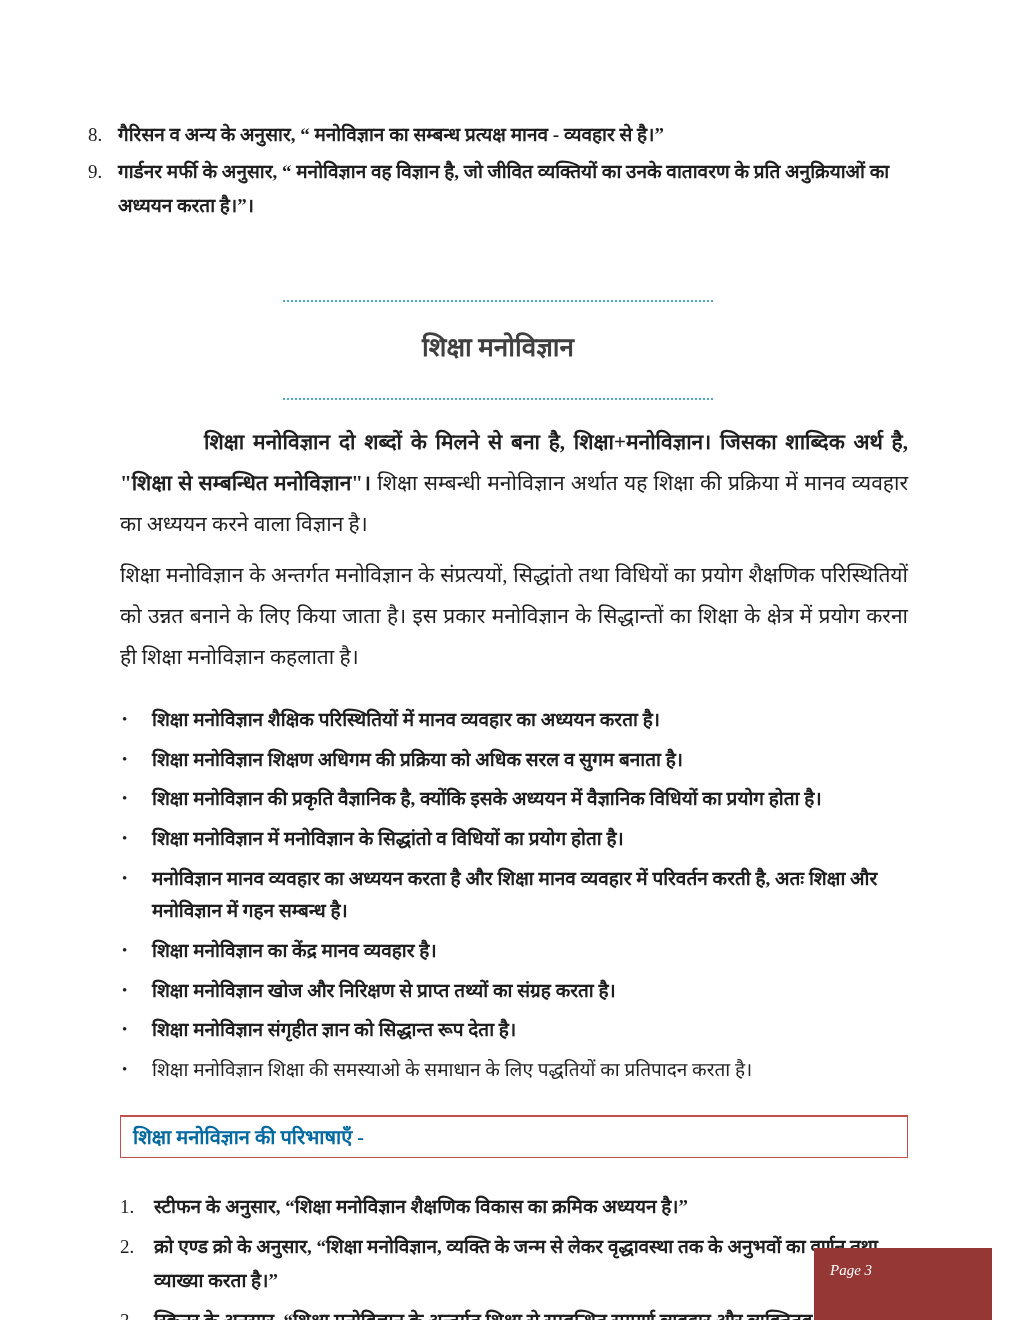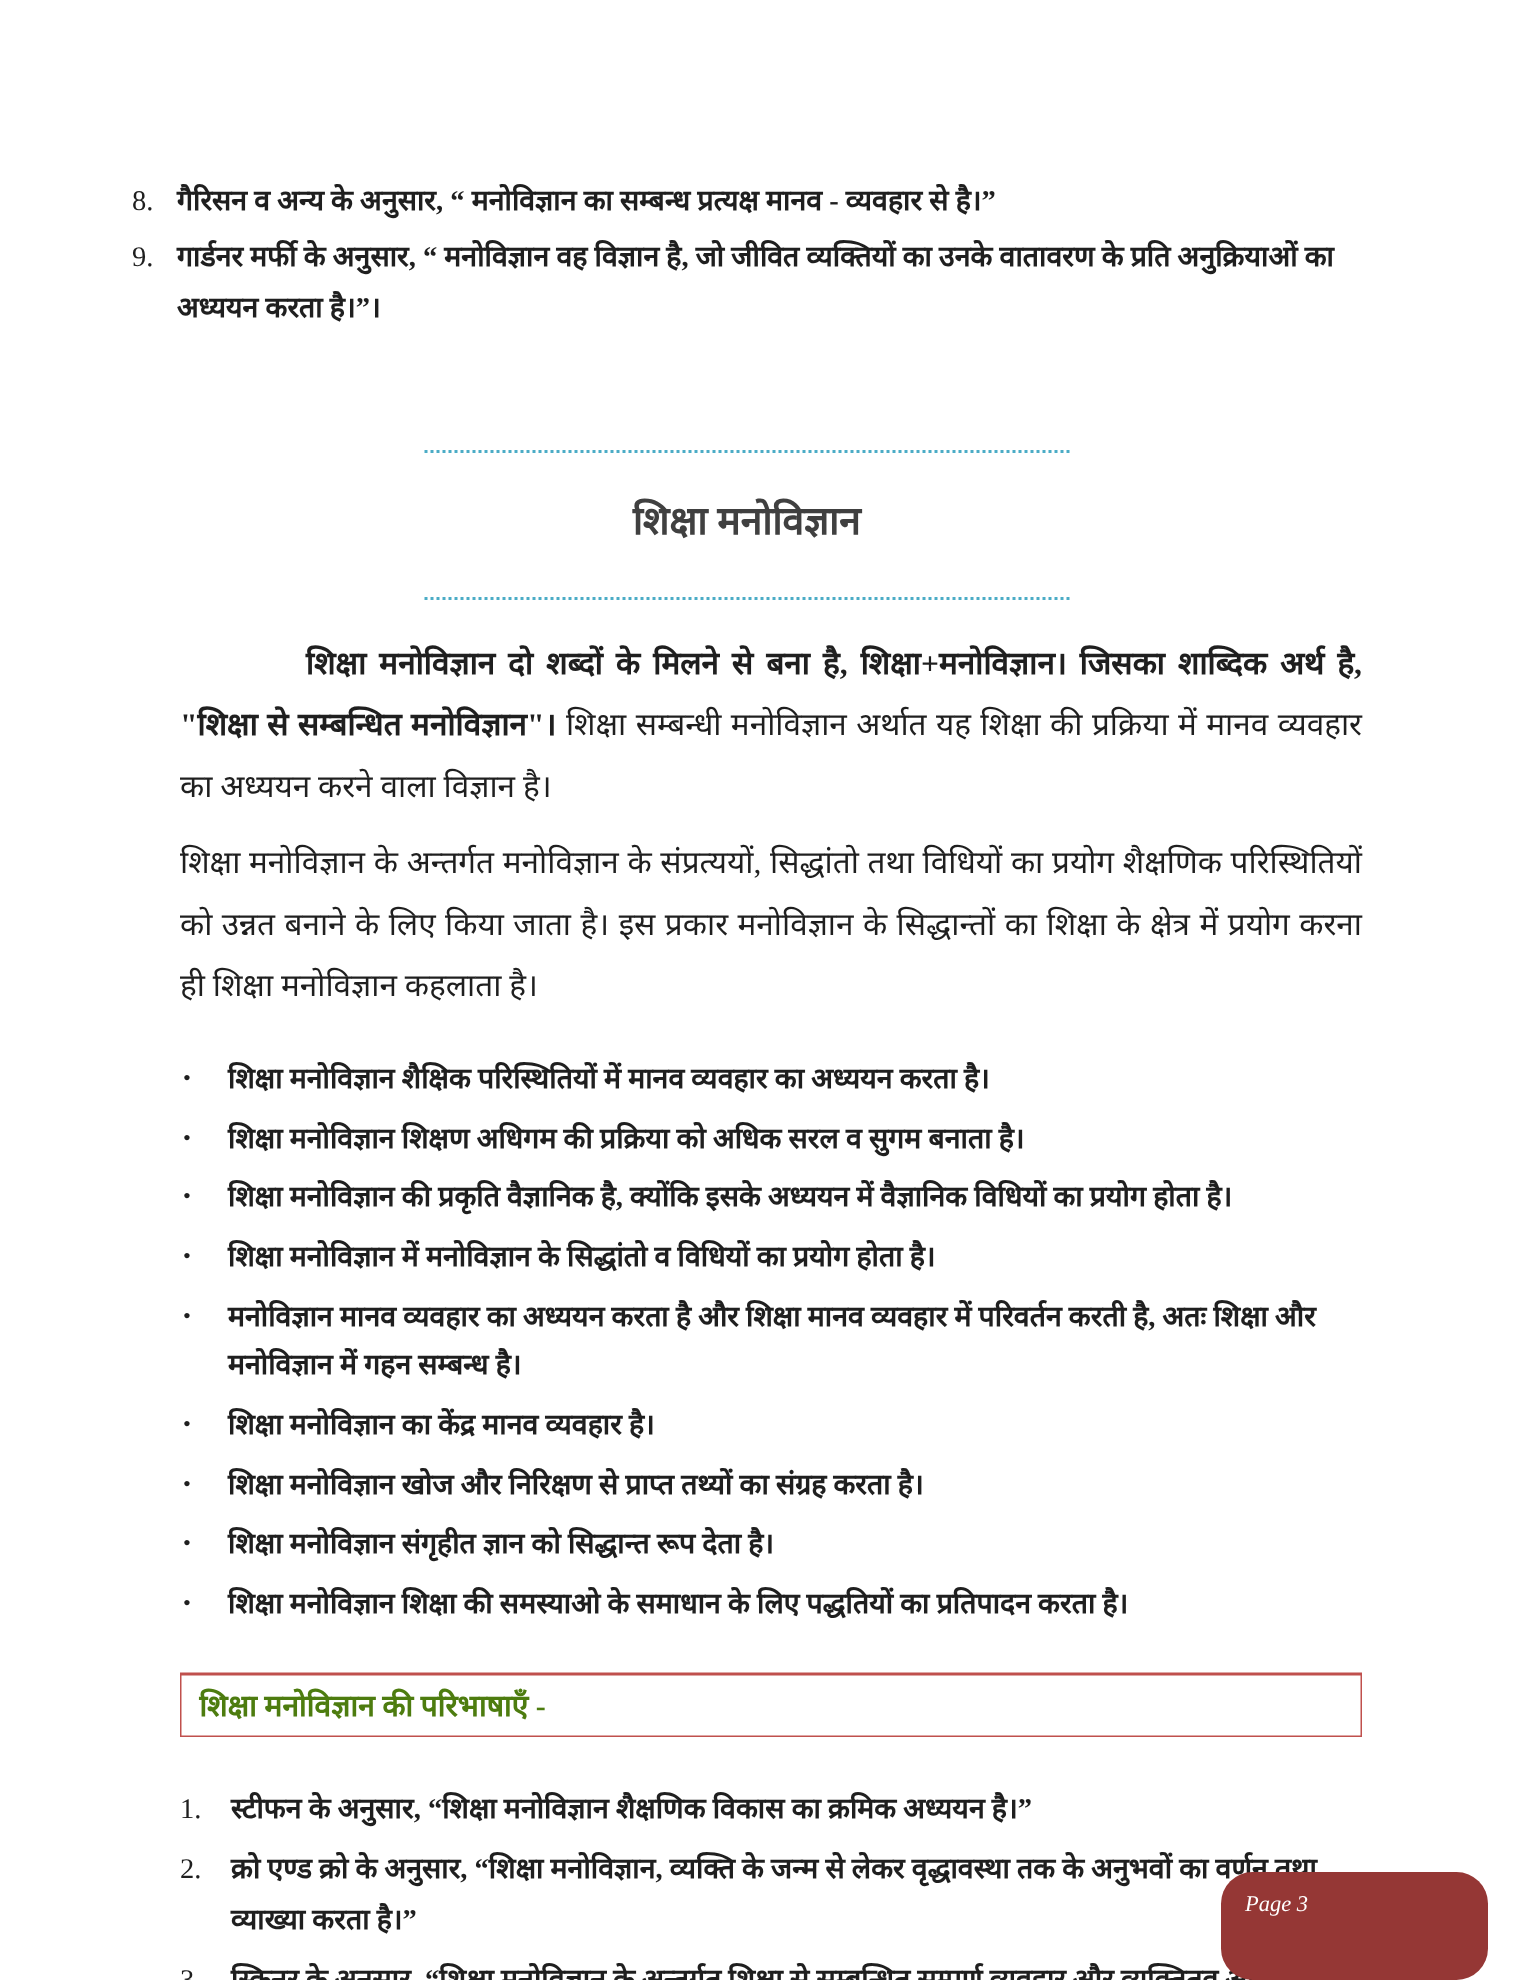--- a/index.html
+++ b/index.html
@@ -73,33 +73,33 @@
     margin-bottom: 7px;
   }
   .bullet-list .bmark {
     flex: 0 0 30px;
     width: 30px;
     font-size: 15px;
     padding-top: 3px;
     color: #1f1f1f;
   }
   .bullet-list .btxt { flex: 1; font-weight: 700; }
-  .bullet-list .brow.strong .btxt { font-weight: 700; }
+  .bullet-list .brow.strong .btxt { font-weight: 400; }
 
   
   .def-box {
     margin: 28px 0 0 32px;
     width: 788px;
     border: 1px solid #c0504d;
     border-top: 2px solid #c0504d;
     background: #ffffff;
     padding: 6px 12px 7px 12px;
   }
   .def-box .def-title {
-    color: #4d7c0f;
+    color: #0369a1;
     font-weight: 800;
     font-size: 20px;
   }
 
   
   .def-list { margin: 32px 0 0 32px; }
   .def-list .row {
     display: flex;
     font-size: 19px;
     line-height: 1.8;
@@ -116,21 +116,20 @@
     position: absolute;
     right: 28px;
     bottom: 0;
     width: 178px;
     height: 72px;
     background: #953735;
     color: #ffffff;
     font-style: italic;
     font-size: 15px;
     padding: 14px 0 0 16px;
-    border-radius: 21px;
   }
 </style>
 </head>
 <body>
 
 <div class="page">
   <div class="content">
 
     <div class="num-list">
       <div class="row">

